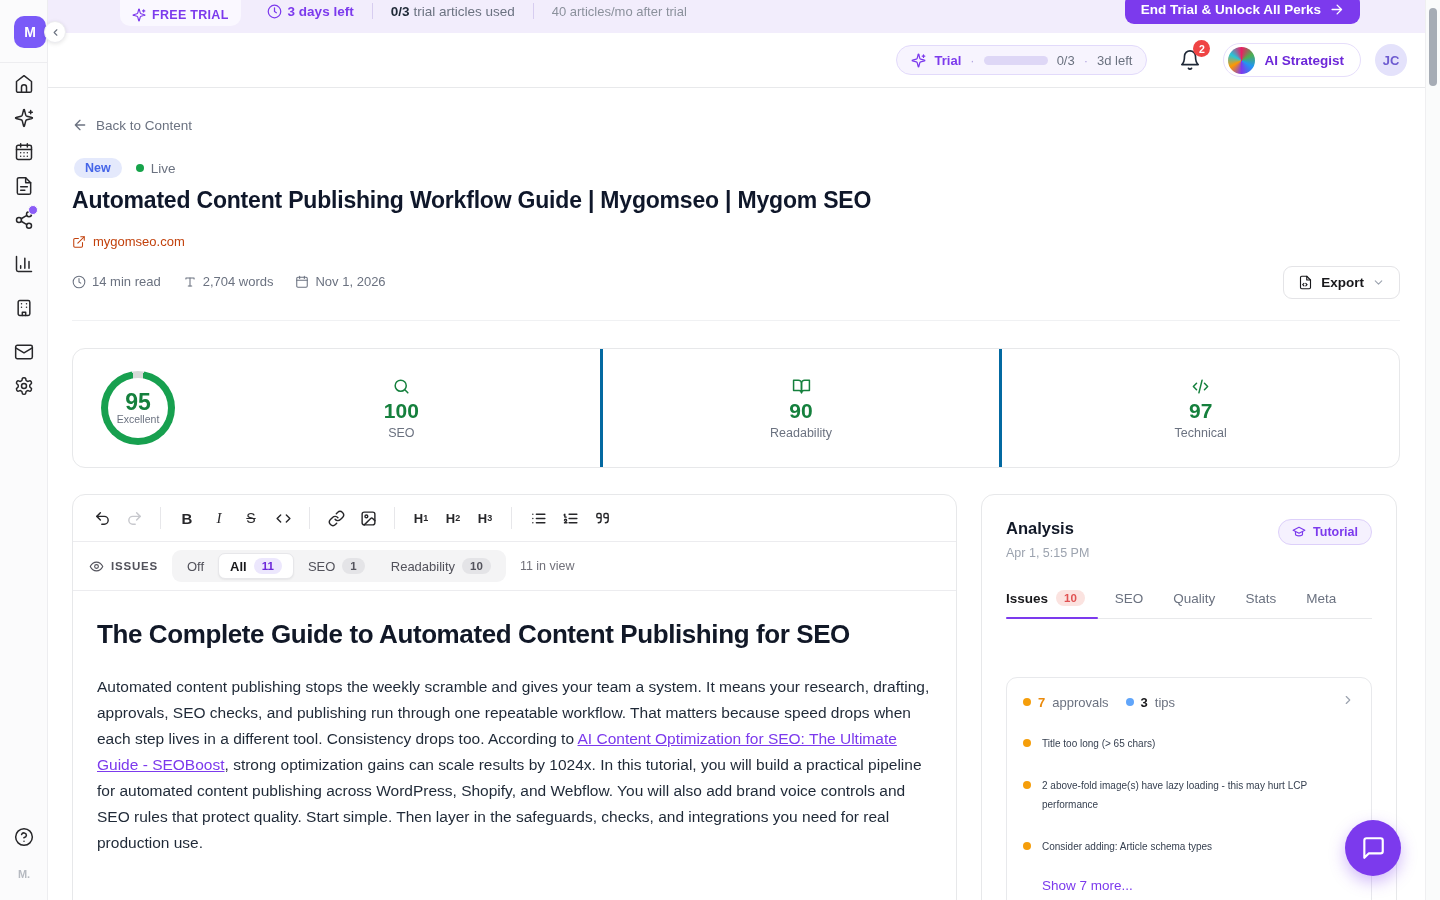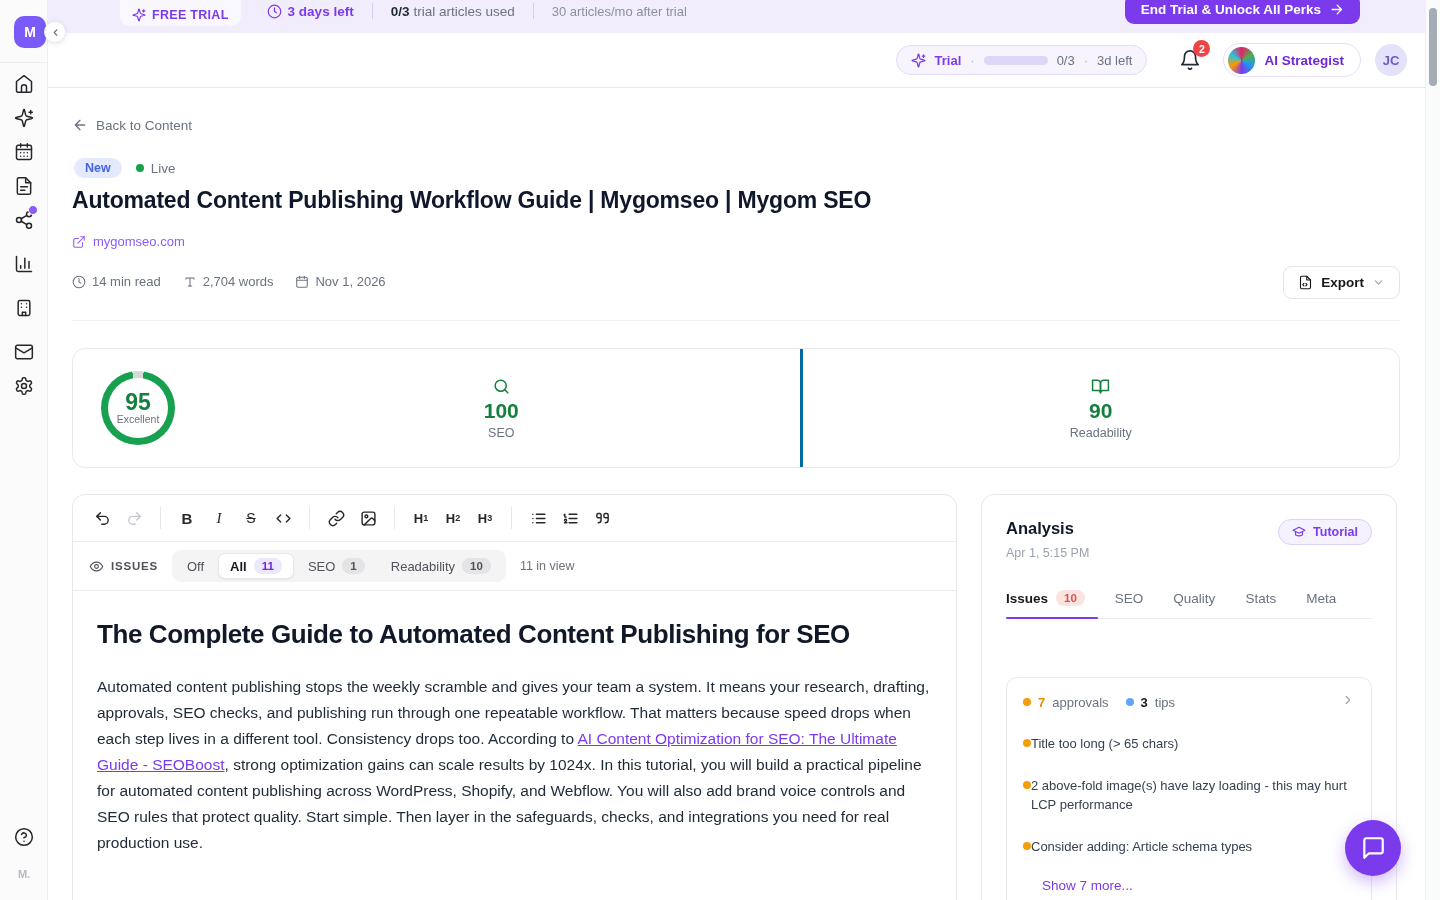--- a/index.html
+++ b/index.html
@@ -47,21 +47,21 @@
   .scrollthumb { position:absolute; left:3px; top:8px; width:8px; height:78px; border-radius:4px; background:#a6acb5; }
 
   
   .main { position:absolute; left:48px; top:88px; width:1377px; height:812px; background:#fff; overflow:hidden; z-index:1; }
   .back-link { position:absolute; left:24px; top:29px; display:flex; align-items:center; gap:8px; color:#6b7280; font-size:13.5px; cursor:pointer; }
   .badge-row { position:absolute; left:26px; top:70px; display:flex; align-items:center; gap:14px; }
   .new-badge { background:#e4e9fc; color:#4565e8; font-size:12.5px; font-weight:bold; border-radius:999px; padding:3px 11px; }
   .live-wrap { display:flex; align-items:center; gap:7px; color:#6b7280; font-size:13.5px; }
   .live-dot { width:8px; height:8px; border-radius:50%; background:#16a34a; }
   .doc-title { position:absolute; left:24px; top:99px; font-size:23px; font-weight:bold; color:#0f172a; letter-spacing:-.2px; }
-  .domain-row { position:absolute; left:24px; top:146px; display:flex; align-items:center; gap:7px; color:#8b5cf6; font-size:13px; cursor:pointer; }
+  .domain-row { position:absolute; left:24px; top:146px; display:flex; align-items:center; gap:7px; color:#c2410c; font-size:13px; cursor:pointer; }
   .meta-row { position:absolute; left:24px; top:186px; display:flex; align-items:center; gap:22px; color:#6b7280; font-size:13px; }
   .meta-item { display:flex; align-items:center; gap:6px; }
   .export-btn { position:absolute; right:25px; top:178px; height:33px; display:flex; align-items:center; gap:8px; background:#fff; border:1px solid #e4e4e7; border-radius:9px; padding:0 14px; font-size:13.5px; font-weight:bold; color:#18181b; font-family:inherit; cursor:pointer; }
   .header-rule { position:absolute; left:24px; right:25px; top:232px; height:1px; background:#f0f1f3; }
 
   
   .score-card { position:absolute; left:24px; top:260px; width:1328px; height:120px; border:1px solid #e7e8ea; border-radius:13px; display:flex; align-items:stretch; }
   .overall-block { width:130px; display:flex; align-items:center; justify-content:center; }
   .ring { width:74px; height:74px; border-radius:50%; background:conic-gradient(from -9deg, #d6dad7 0deg 18deg, #17a04f 18deg 360deg); display:flex; align-items:center; justify-content:center; }
   .ring-inner { width:60px; height:60px; border-radius:50%; background:#fff; display:flex; flex-direction:column; align-items:center; justify-content:center; }
@@ -114,21 +114,21 @@
   .tab-underline { position:absolute; left:0; bottom:-1px; width:92px; height:2.5px; background:#7c3aed; border-radius:2px; }
   .issue-card { margin-top:58px; border:1px solid #e8e9ec; border-radius:11px; padding:15px 16px; height:240px; }
   .ic-head { display:flex; align-items:center; gap:7px; cursor:pointer; }
   .dot { width:8px; height:8px; border-radius:50%; flex:none; }
   .dot-warn { background:#f59e0b; }
   .dot-tip { background:#60a5fa; }
   .ic-num { font-size:13px; font-weight:bold; color:#ea8a0c; }
   .ic-num.dark { color:#18181b; }
   .ic-word { font-size:13px; color:#6b7280; margin-right:10px; }
   .ic-chev { margin-left:auto; color:#9ca3af; }
-  .issue-item { display:flex; margin-top:23px; font-size:13px; color:#374151; line-height:19px; }
+  .issue-item { display:flex; gap:11px; margin-top:23px; font-size:10px; color:#374151; line-height:19px; }
   .issue-item .dot { margin-top:5px; }
   .show-more { margin-top:22px; margin-left:19px; color:#7c3aed; font-size:13.5px; cursor:pointer; }
 
   .fab { position:absolute; left:1345px; top:820px; width:56px; height:56px; border-radius:50%; background:#7c3aed; box-shadow:0 6px 16px rgba(124,58,237,.35); display:flex; align-items:center; justify-content:center; z-index:50; cursor:pointer; color:#fff; }
 </style>
 </head>
 <body>
 
 <div id="app">
 
@@ -146,21 +146,21 @@
             <circle cx="12" cy="12" r="10"></circle>
             <path d="M12 6v6l3 2"></path>
           </svg>
         <span>3 days left</span>
       </div>
       <div class="banner-sep"></div>
       <div class="banner-usage">
         <b>0/3</b><span>trial articles used</span>
       </div>
       <div class="banner-sep"></div>
-      <div class="banner-after">30 articles/mo after trial</div>
+      <div class="banner-after">40 articles/mo after trial</div>
     </div>
     <button class="banner-cta">
       <span>End Trial &amp; Unlock All Perks</span>
       <svg width="15" height="15" viewBox="0 0 24 24" fill="none" stroke="currentColor" stroke-width="2.2" stroke-linecap="round" stroke-linejoin="round">
           <path d="M5 12h14M13 5l7 7-7 7"></path>
         </svg>
     </button>
   </div>
 
   <div class="sidebar">
@@ -353,20 +353,29 @@
         <span class="score-label">SEO</span>
       </div>
       <div class="score-sec">
         <span class="score-icon"><svg viewBox="0 0 24 24" fill="none" stroke="currentColor" stroke-width="1.9" stroke-linecap="round" stroke-linejoin="round">
               <path d="M2 4h6a4 4 0 0 1 4 4v12a3 3 0 0 0-3-3H2z"></path>
               <path d="M22 4h-6a4 4 0 0 0-4 4v12a3 3 0 0 1 3-3h7z"></path>
             </svg></span>
         <span class="score-val">90</span>
         <span class="score-label">Readability</span>
       </div>
+      <div class="score-sec">
+        <span class="score-icon"><svg viewBox="0 0 24 24" fill="none" stroke="currentColor" stroke-width="1.9" stroke-linecap="round" stroke-linejoin="round">
+              <path d="m7 8-4 4 4 4"></path>
+              <path d="m17 8 4 4-4 4"></path>
+              <path d="m14 4-4 16"></path>
+            </svg></span>
+        <span class="score-val">97</span>
+        <span class="score-label">Technical</span>
+      </div>
     </div>
 
     <div class="editor-panel">
       <div class="toolbar">
         <button class="tbtn">
             <svg viewBox="0 0 24 24" fill="none" stroke="currentColor" stroke-width="2" stroke-linecap="round" stroke-linejoin="round">
               <path d="M9 14 4 9l5-5"></path>
               <path d="M4 9h10.5a5.5 5.5 0 0 1 0 11H11"></path>
             </svg>
           </button>

